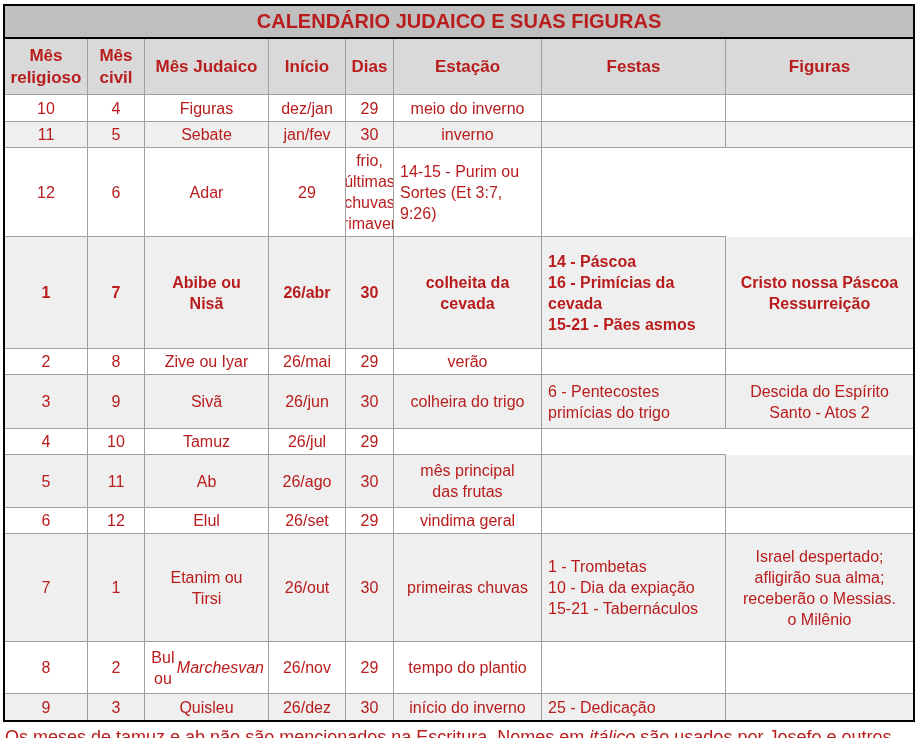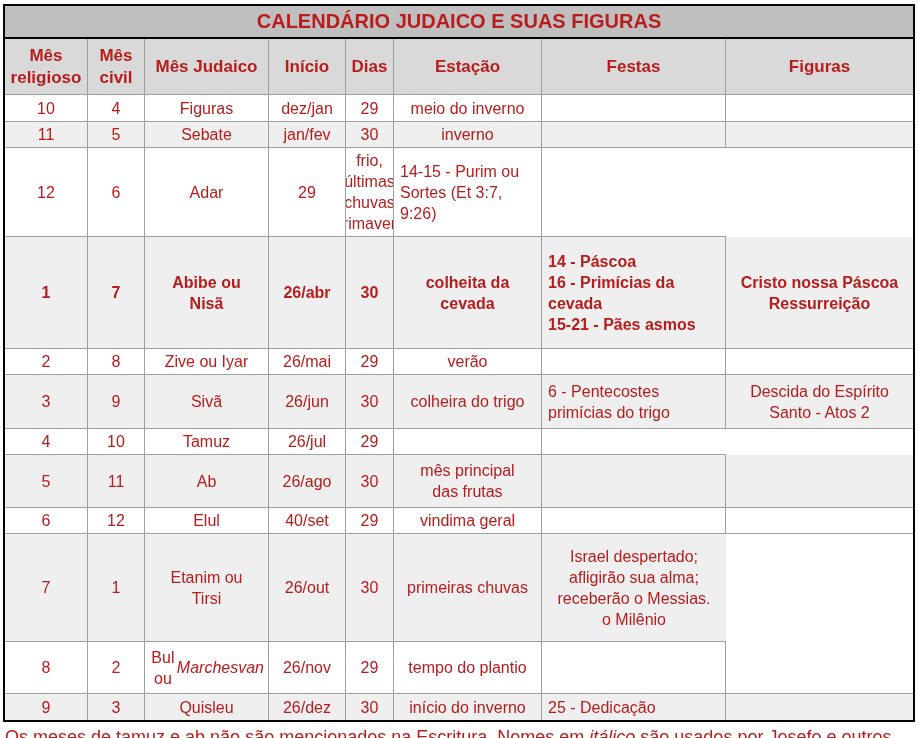--- a/index.html
+++ b/index.html
@@ -178,34 +178,37 @@
           <div class="cell ">30</div>
           <div class="cell ">mês principal
 das frutas</div>
           <div class="cell c-festas"></div>
           <div class="cell "></div>
         </div>
         <div class="grid-row data-row">
           <div class="cell ">6</div>
           <div class="cell ">12</div>
           <div class="cell ">Elul</div>
-          <div class="cell ">40/set</div>
+          <div class="cell ">26/set</div>
           <div class="cell ">29</div>
           <div class="cell ">vindima geral</div>
           <div class="cell c-festas"></div>
           <div class="cell "></div>
         </div>
         <div class="grid-row data-row shaded">
           <div class="cell ">7</div>
           <div class="cell ">1</div>
           <div class="cell ">Etanim ou
 Tirsi</div>
           <div class="cell ">26/out</div>
           <div class="cell ">30</div>
           <div class="cell ">primeiras chuvas</div>
+          <div class="cell c-festas">1 - Trombetas
+10 - Dia da expiação
+15-21 - Tabernáculos</div>
           <div class="cell ">Israel despertado;
 afligirão sua alma;
 receberão o Messias.
 o Milênio</div>
         </div>
         <div class="grid-row data-row">
           <div class="cell ">8</div>
           <div class="cell ">2</div>
           <div class="cell "><span>Bul ou
 </span><span class="italic">Marchesvan</span></div>

